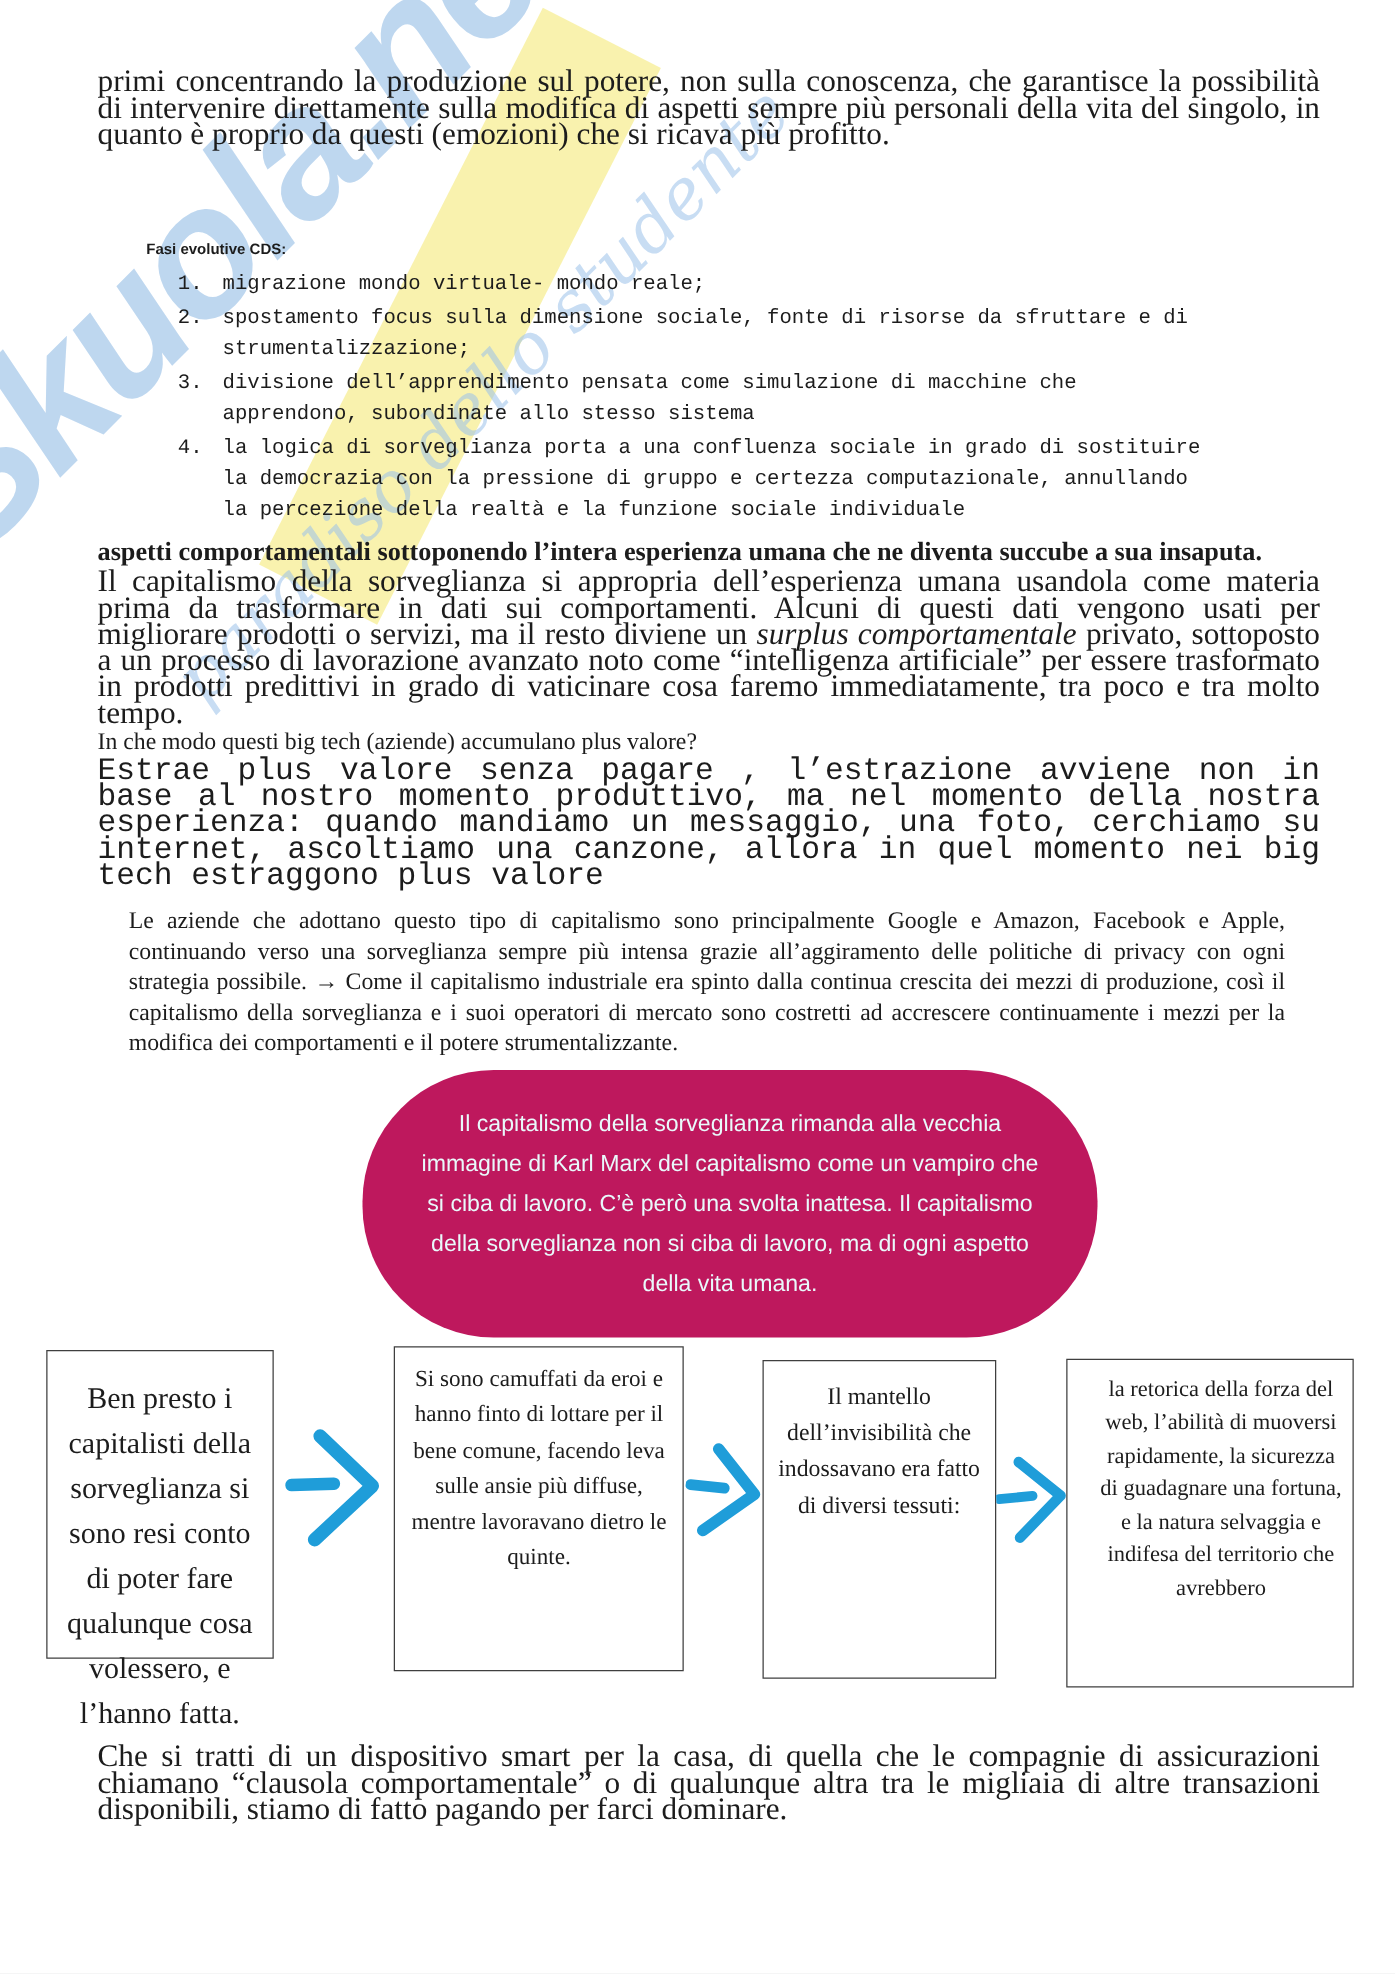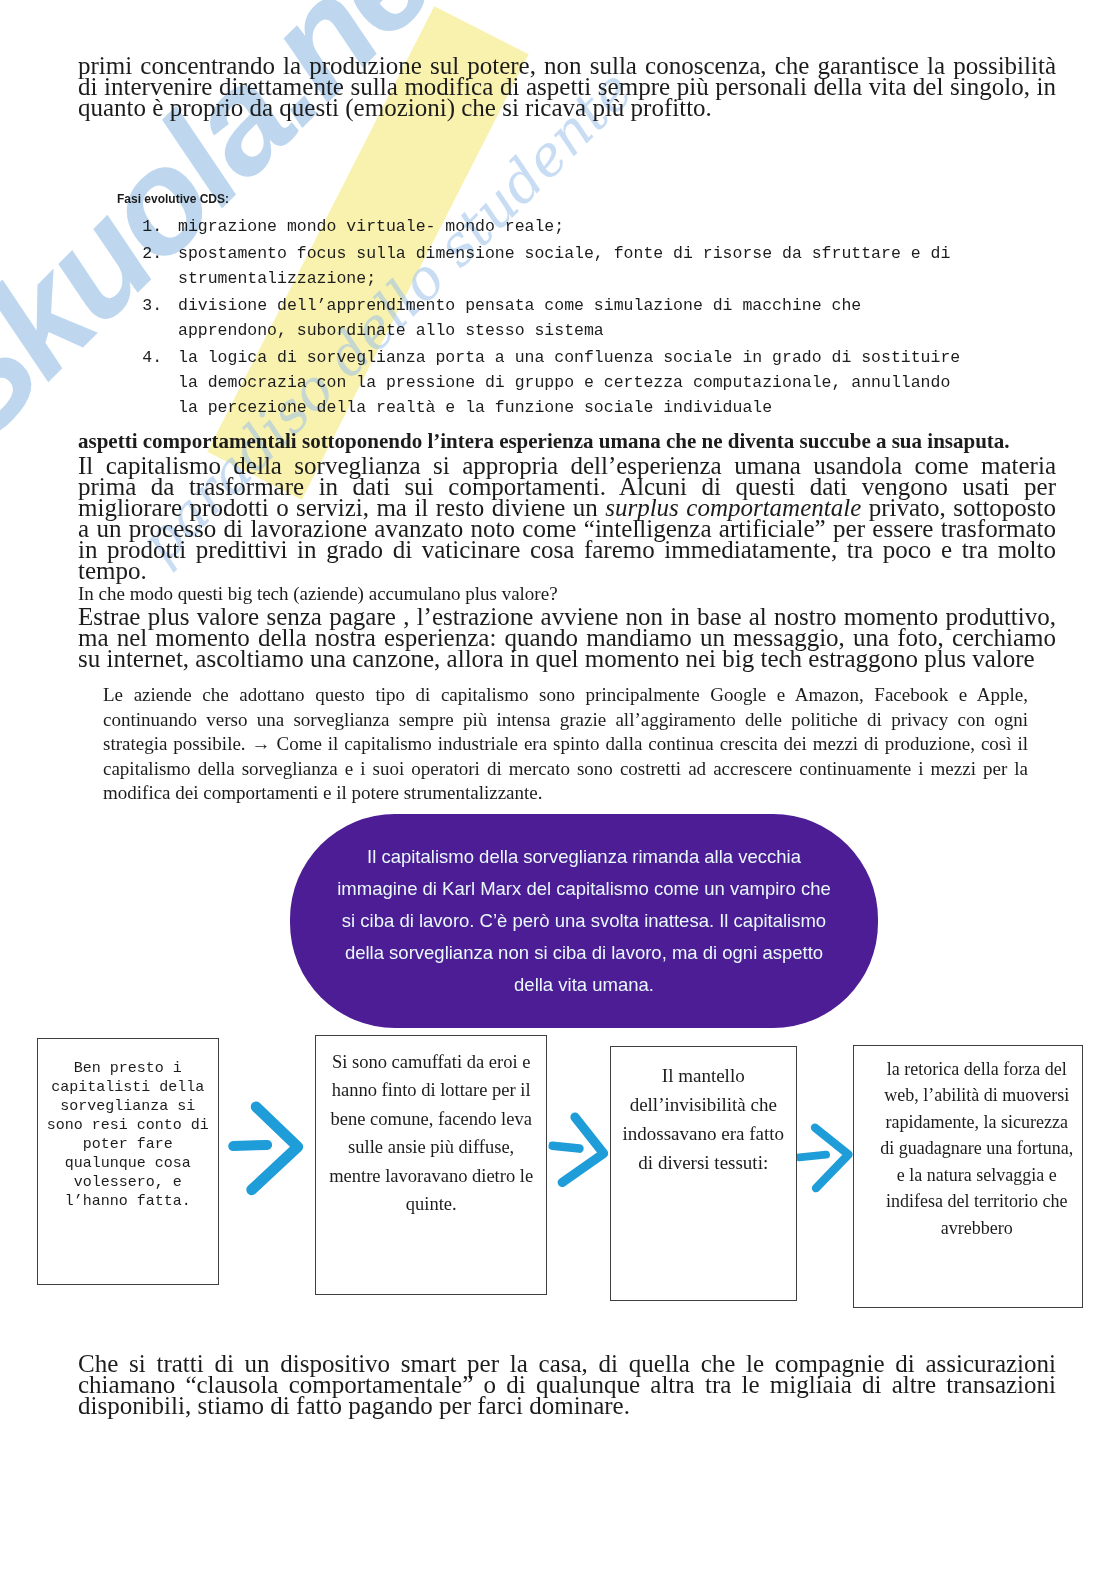--- a/index.html
+++ b/index.html
@@ -34,38 +34,38 @@
   ol.fasi-list { margin:0 0 0 25px; padding:0 0 0 69px; width:800px;
                  font-family:"Liberation Sans", sans-serif; font-size:16.5px; line-height:25px; }
   ol.fasi-list li { margin:0 0 2px 0; padding-left:6px;font-family:Liberation Mono, monospace; }
 
   .center-bold { width:978px; margin:8px 0 0 0; font-weight:bold; font-size:21px;
                  line-height:27px; text-align:left; }
   .heading { width:978px; margin:14px 0 0 0; font-size:20px; line-height:25px; }
 
   .para-a { margin-top:0; }
   .para-b { margin-top:0; }
-  .para-c { margin-top:0; }
+  .para-c { margin-top:0;font-family:Liberation Mono, monospace; }
   .ital { font-style:italic; }
 
   .para-ind { width:925px; margin:14px 28px 0 25px; font-size:19px; line-height:24.5px;
               text-align:justify; }
 
   
-  .bubble { margin:8px 0 0 212px; width:588px; height:214px; background:#4c1d95;
+  .bubble { margin:8px 0 0 212px; width:588px; height:214px; background:#be185d;
             border-radius:105px; display:flex; align-items:center; justify-content:center; }
   .bubble-text { width:510px; font-family:"Liberation Sans", sans-serif; font-size:18.5px;
                  line-height:32px; color:#e9f9fb; text-align:center; }
 
   
   .box-row { display:flex; align-items:flex-start; margin:7px 0 0 -41px; width:1046px; }
   .flowbox { box-sizing:border-box; background:#fff; border:1px solid #3f3f3f;
              text-align:center; }
   .box1 { width:188px; height:247px; margin-top:3px;  padding:20px 8px 0 8px;
-          font-family:Liberation Mono, monospace; font-size:15px; line-height:19px; }
+          font-family:Liberation Serif, serif; font-size:24px; line-height:36px; }
   .box2 { width:241px; height:260px; margin-top:0;    padding:12px 6px 0 6px;
           font-size:18.5px; line-height:28.5px; }
   .box3 { width:193px; height:255px; margin-top:11px; padding:14px 8px 0 8px;
           font-size:19px; line-height:29px; }
   .box4 { width:238px; height:263px; margin-top:10px; padding:10px 8px 0 26px;
           font-size:18px; line-height:26.5px; }
   .arrow-zone { display:flex; justify-content:center; }
   .az1 { width:100px; } .az2 { width:65px; } .az3 { width:57px; }
   .az1 svg { margin-top:63px; transform:rotate(2deg); }
   .az2 svg { margin-top:76px; transform:rotate(10deg); }

